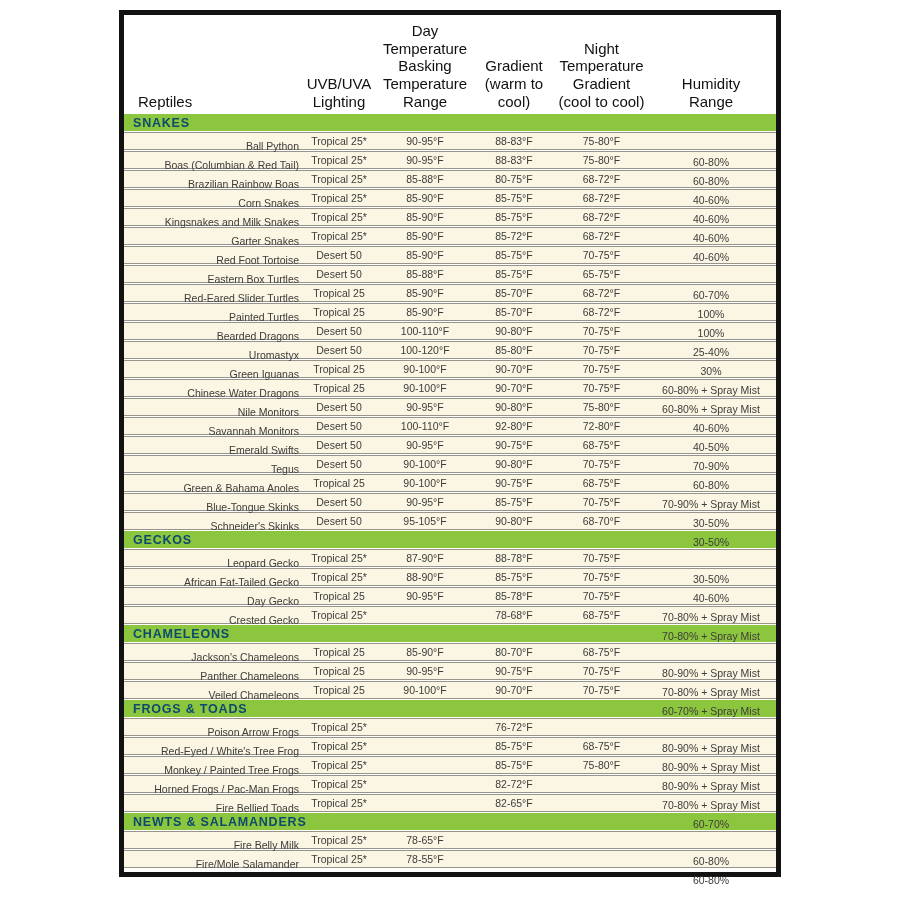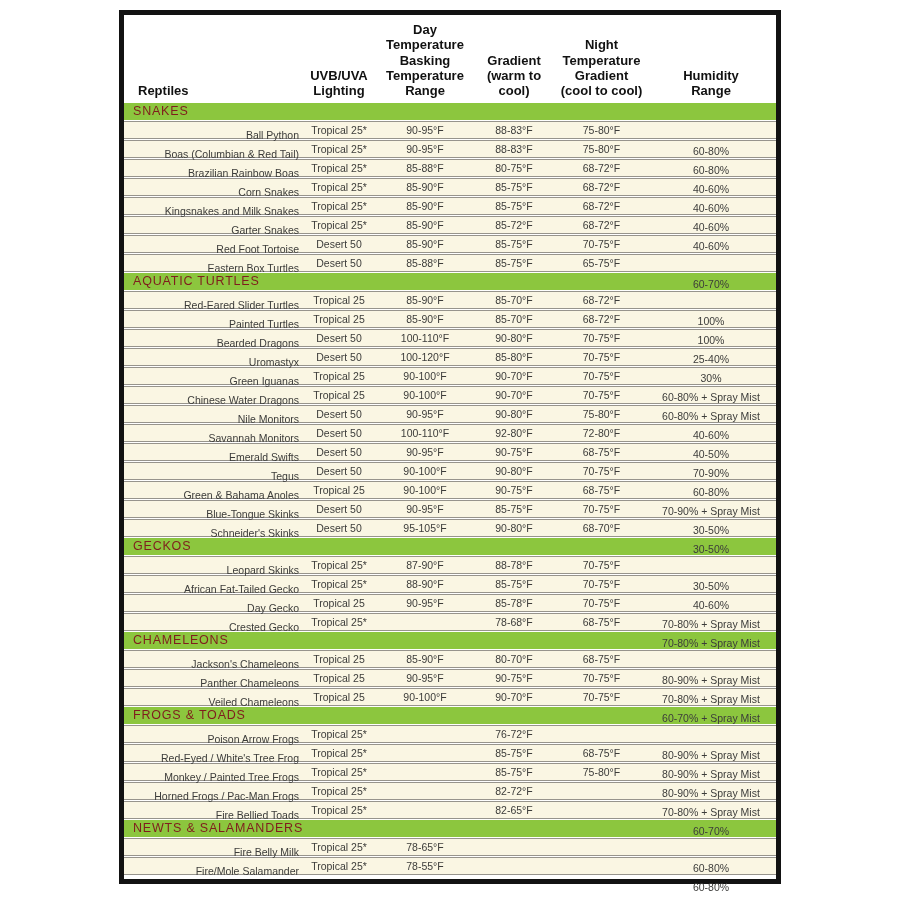--- a/index.html
+++ b/index.html
@@ -25,22 +25,22 @@
   }
   
   .header-row{
     display:flex;
     align-items:flex-end;
     padding:5px 0 3px;
     min-height:34px;
     background:#ffffff;
   }
   .hcell{
-    font-weight:bold;
-    font-size:13px;
+    font-weight:normal;
+    font-size:15px;
     line-height:1.18;
     color:#111;
     text-align:center;
   }
   .hcell .hline{display:block;}
   .hcell.c0{text-align:left;padding-left:14px;box-sizing:border-box;}
   
   .c0{width:175px;flex:0 0 175px;margin-top:10px;}
   .c1{width:80px;flex:0 0 80px;}
   .c2{width:92px;flex:0 0 92px;}
@@ -51,24 +51,24 @@
   .section-bar{
     background:var(--green);
     height:17px;
     margin:1px 0;
     display:flex;
     align-items:center;
     padding-left:9px;
     box-sizing:border-box;
   }
   .section-title{
-    font-weight:400;
+    font-weight:700;
     font-size:12.5px;
     letter-spacing:.8px;
-    color:#7f1d1d;
+    color:#0c4a6e;
   }
   
   .row{
     display:flex;
     background:var(--cream);
     border-top:1px solid var(--sep);
     border-bottom:1px solid var(--sep);
     margin-bottom:1px;
     height:16px;
     align-items:center;
@@ -176,23 +176,20 @@
         <div class="cell c5"></div>
       </div>
       <div class="row">
         <div class="cell c0">Eastern Box Turtles</div>
         <div class="cell c1">Desert 50</div>
         <div class="cell c2">85-88°F</div>
         <div class="cell c3">85-75°F</div>
         <div class="cell c4">65-75°F</div>
         <div class="cell c5">60-70%</div>
       </div>
-      <div class="section-bar">
-        <span class="section-title">AQUATIC TURTLES</span>
-      </div>
       <div class="row">
         <div class="cell c0">Red-Eared Slider Turtles</div>
         <div class="cell c1">Tropical 25</div>
         <div class="cell c2">85-90°F</div>
         <div class="cell c3">85-70°F</div>
         <div class="cell c4">68-72°F</div>
         <div class="cell c5">100%</div>
       </div>
       <div class="row">
         <div class="cell c0">Painted Turtles</div>
@@ -287,21 +284,21 @@
         <div class="cell c1">Desert 50</div>
         <div class="cell c2">95-105°F</div>
         <div class="cell c3">90-80°F</div>
         <div class="cell c4">68-70°F</div>
         <div class="cell c5">30-50%</div>
       </div>
       <div class="section-bar">
         <span class="section-title">GECKOS</span>
       </div>
       <div class="row">
-        <div class="cell c0">Leopard Skinks</div>
+        <div class="cell c0">Leopard Gecko</div>
         <div class="cell c1">Tropical 25*</div>
         <div class="cell c2">87-90°F</div>
         <div class="cell c3">88-78°F</div>
         <div class="cell c4">70-75°F</div>
         <div class="cell c5">30-50%</div>
       </div>
       <div class="row">
         <div class="cell c0">African Fat-Tailed Gecko</div>
         <div class="cell c1">Tropical 25*</div>
         <div class="cell c2">88-90°F</div>

